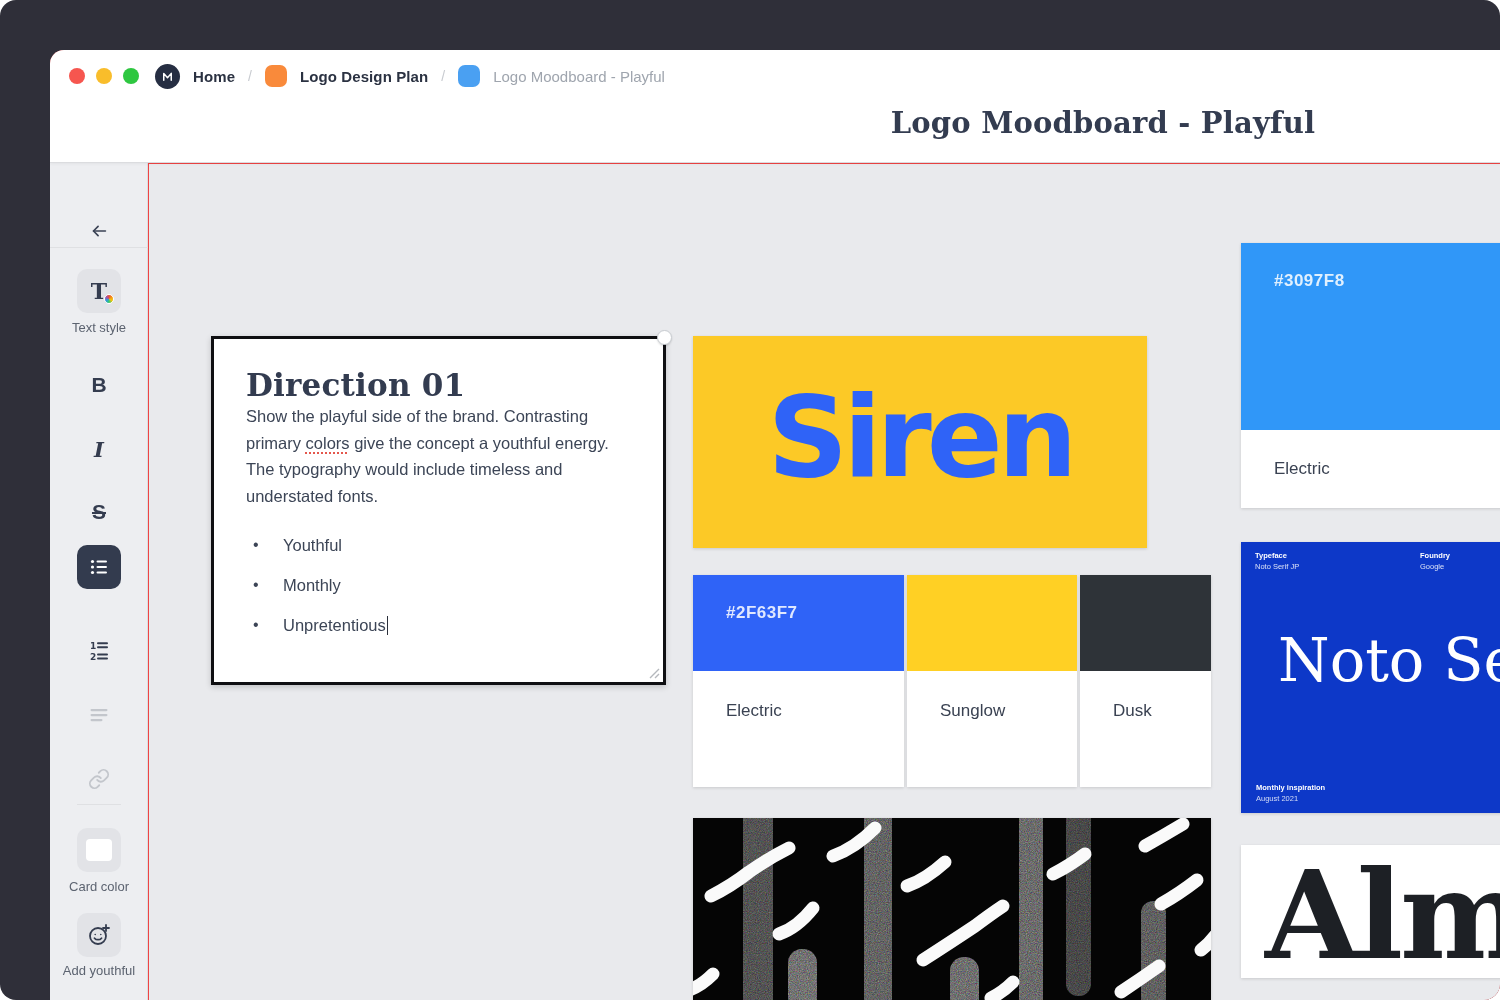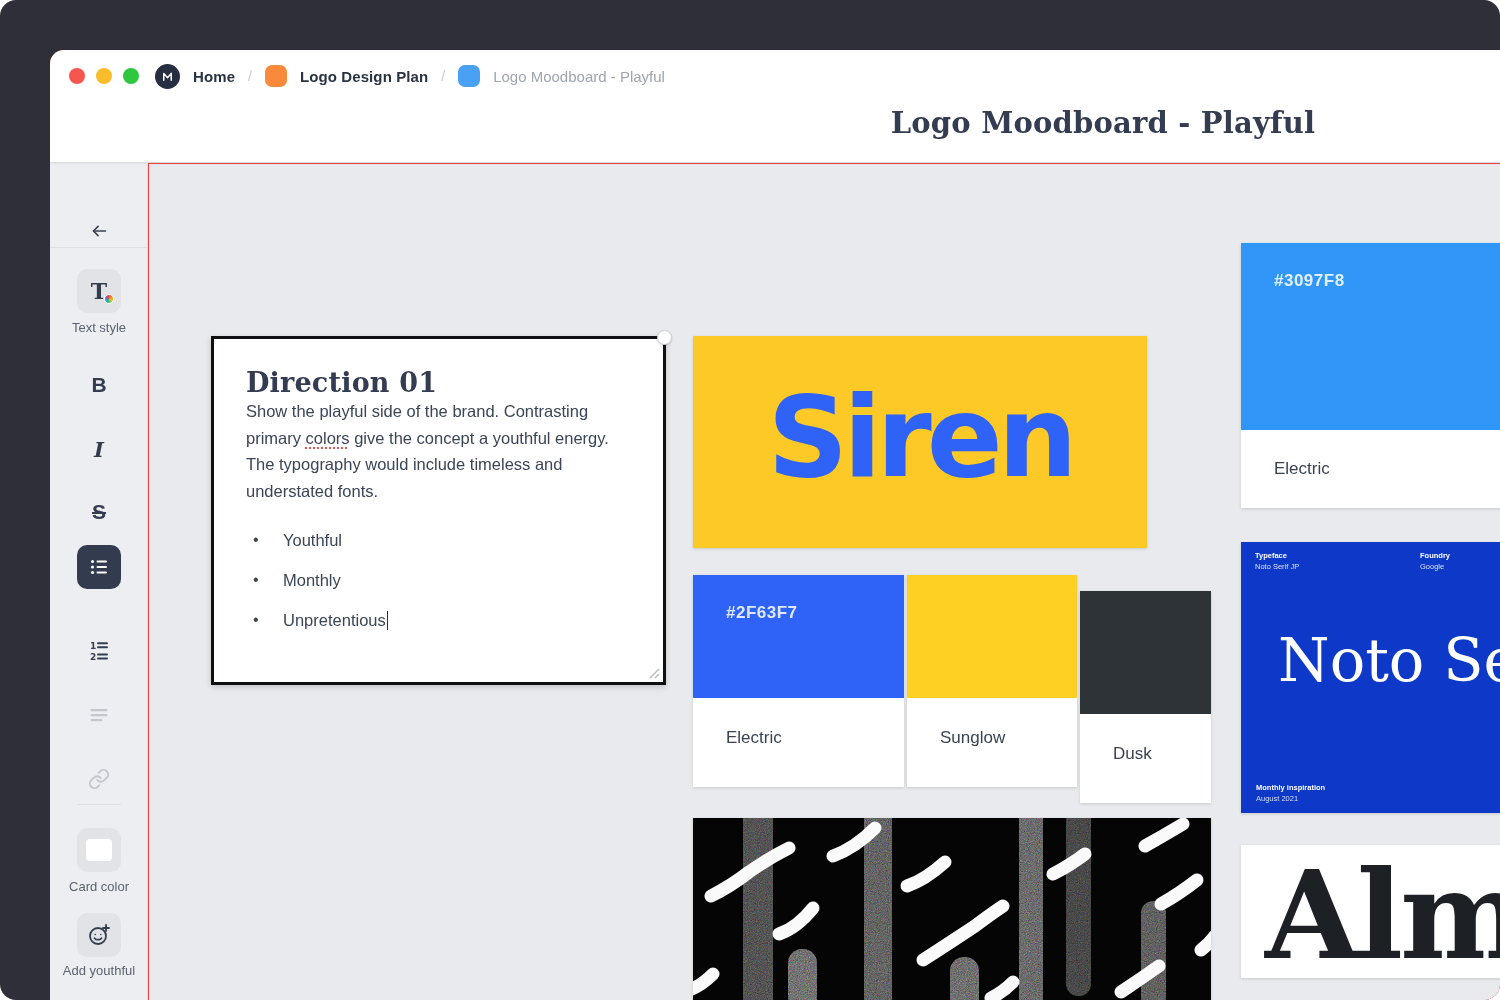--- a/index.html
+++ b/index.html
@@ -74,43 +74,43 @@
     left:62px; top:172px; width:455px; height:349px;
     border:3px solid #0F0F12; box-shadow:0 2px 6px rgba(0,0,0,.18);
     padding:28px 30px 0 32px;
   }
   .conn-handle {
     position:absolute; right:-9px; top:-9px; width:15px; height:15px; border-radius:50%;
     background:#fff; border:1.5px solid #C9CDD2; box-shadow:0 1px 2px rgba(0,0,0,.15);
   }
   #direction-title {
     font-family:"DejaVu Serif","Liberation Serif",serif; font-weight:bold;
-    font-size:27px; color:#333C50; letter-spacing:.2px;
+    font-size:31px; color:#333C50; letter-spacing:.2px;
   }
   #direction-body {
     width:392px; font-size:16.5px; line-height:26.5px; color:#3C4556;
   }
   .misspell { text-decoration:underline dotted #E4574D 2px; text-underline-offset:4px; }
   .bullet-list { margin-top:16px; }
   .bullet-row { display:flex; height:40px; align-items:center; }
   .bullet-dot { width:37px; padding-left:7px; font-size:16px; color:#3C4556; }
   .bullet-text { font-size:16.5px; color:#3C4556; }
   .caret { display:inline-block; width:1.5px; height:19px; background:#2A2F3A; vertical-align:-3px; margin-left:1px; }
   .resize-corner { position:absolute; right:3px; bottom:3px; }
   
   #siren-card { left:544px; top:172px; width:454px; height:212px; background:#FCC926;
     display:flex; align-items:center; justify-content:center; overflow:hidden; }
   #siren-text { font-family:"DejaVu Sans","Liberation Sans",sans-serif; font-weight:bold;
     font-size:112px; letter-spacing:-5px; color:#2F63F7; line-height:1; padding-bottom:10px; }
   
   .swatch-card { overflow:hidden; }
   #swatch-electric { left:544px; top:411px; width:211px; height:212px; }
   #swatch-sunglow  { left:758px; top:411px; width:170px; height:212px; }
-  #swatch-dusk     { left:931px; top:411px; width:131px; height:212px;margin-top:16px; }
-  .swatch-fill { height:123px; padding:28px 0 0 33px; }
+  #swatch-dusk     { left:931px; top:411px; width:131px; height:212px; }
+  .swatch-fill { height:96px; padding:28px 0 0 33px; }
   .swatch-fill.tall { height:187px; }
   .sw-electric { background:#2F63F7; }
   .sw-sunglow { background:#FFD024; }
   .sw-dusk { background:#2E3338; }
   .sw-electric2 { background:#3097F8; }
   .swatch-hex { font-size:17px; font-weight:bold; color:rgba(255,255,255,.85); letter-spacing:.5px; }
   .swatch-name { height:79px; display:flex; align-items:center; padding-left:33px;
     font-size:17px; color:#3A4252; background:#fff; }
   #swatch-electric2 { left:1092px; top:79px; width:290px; height:265px; }
   #swatch-electric2 .swatch-name { height:78px; }

